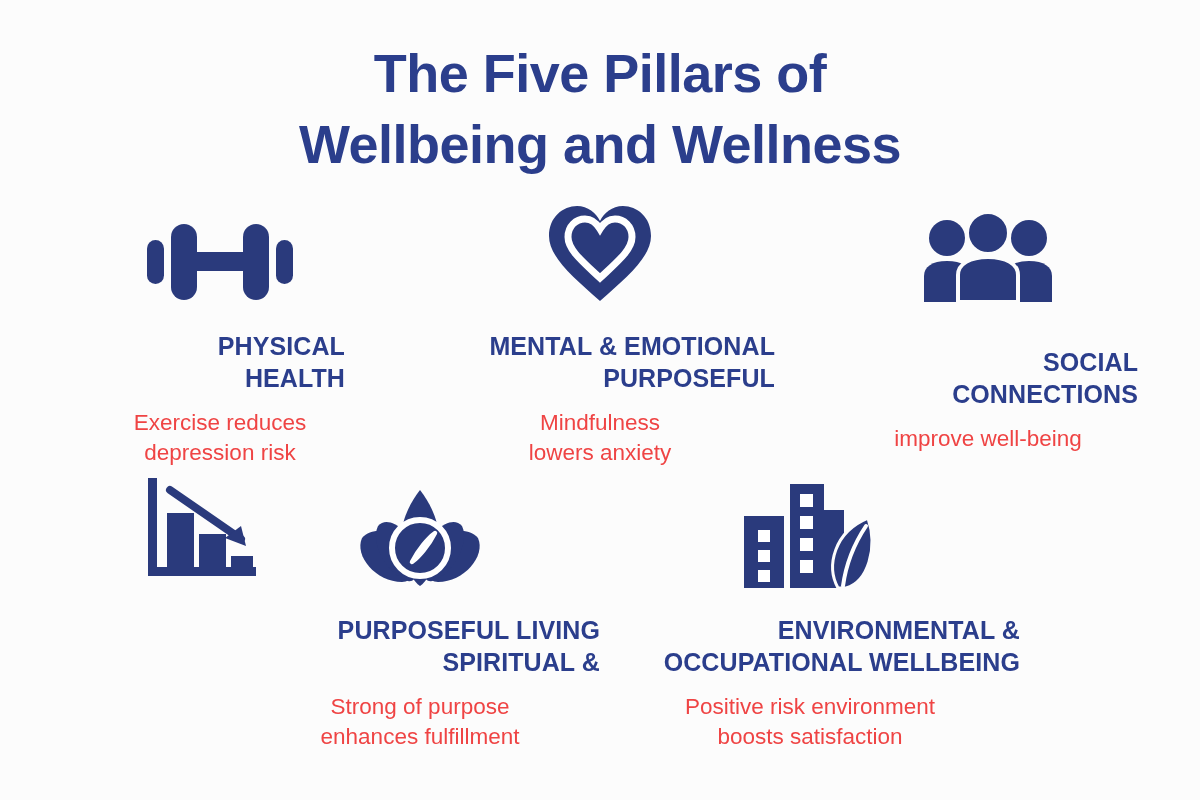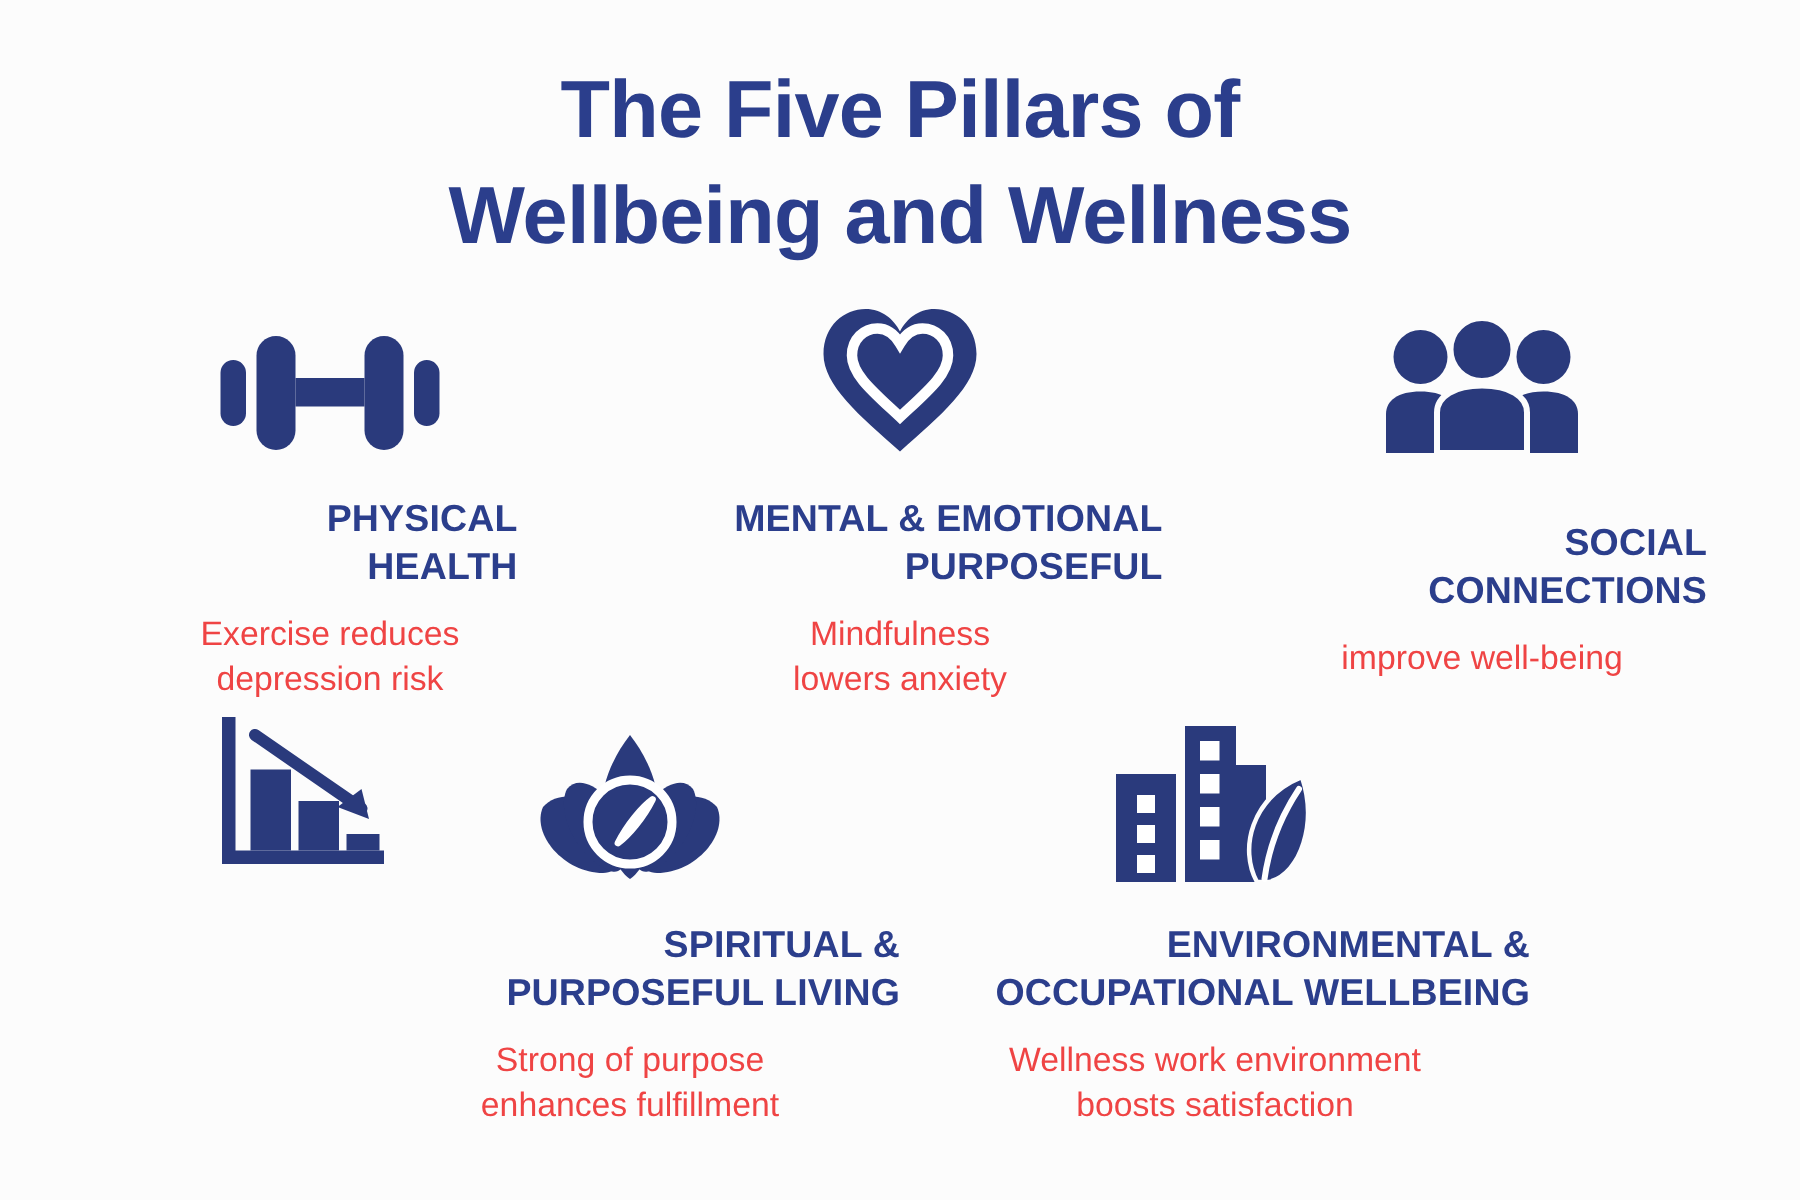--- a/index.html
+++ b/index.html
@@ -221,22 +221,22 @@
         <path d="M62 66 C74 44, 94 28, 104 40 C112 56, 96 88, 74 95 C66 97, 62 84, 62 74 Z" fill="#2a3a7c"></path>
 
         <path d="M62 4 C48 22, 40 44, 44 66 C48 84, 56 96, 62 100 C68 96, 76 84, 80 66 C84 44, 76 22, 62 4 Z" fill="#2a3a7c"></path>
 
         <circle cx="62" cy="62" r="28" fill="#2a3a7c" stroke="#ffffff" stroke-width="6"></circle>
 
         <path d="M77 47 C70 52, 60 64, 54 76 C61 71, 71 59, 77 47 Z" fill="none" stroke="#ffffff" stroke-width="4.5" stroke-linejoin="round"></path>
       </svg>
     </div>
     <div class="pillar-title">
+      <div>PURPOSEFUL LIVING</div>
       <div>SPIRITUAL &amp;</div>
-      <div>PURPOSEFUL LIVING</div>
     </div>
     <div class="pillar-desc">
       <div>Strong of purpose</div>
       <div>enhances fulfillment</div>
     </div>
   </div>
 
   <div class="pillar" id="pillar-environmental">
     <div class="icon-wrap">
       <svg width="136" height="108" viewBox="0 0 136 108">
@@ -255,18 +255,18 @@
 
         <path d="M96 106 C84 84, 92 50, 126 36 C136 66, 126 100, 104 106 Z" fill="#2a3a7c" stroke="#fcfcfc" stroke-width="3"></path>
         <path d="M101 104 C104 82, 112 62, 124 44" fill="none" stroke="#ffffff" stroke-width="4" stroke-linecap="round"></path>
       </svg>
     </div>
     <div class="pillar-title">
       <div>ENVIRONMENTAL &amp;</div>
       <div>OCCUPATIONAL WELLBEING</div>
     </div>
     <div class="pillar-desc">
-      <div>Wellness work environment</div>
+      <div>Positive risk environment</div>
       <div>boosts satisfaction</div>
     </div>
   </div>
 
 </div>
 
 </body></html>

